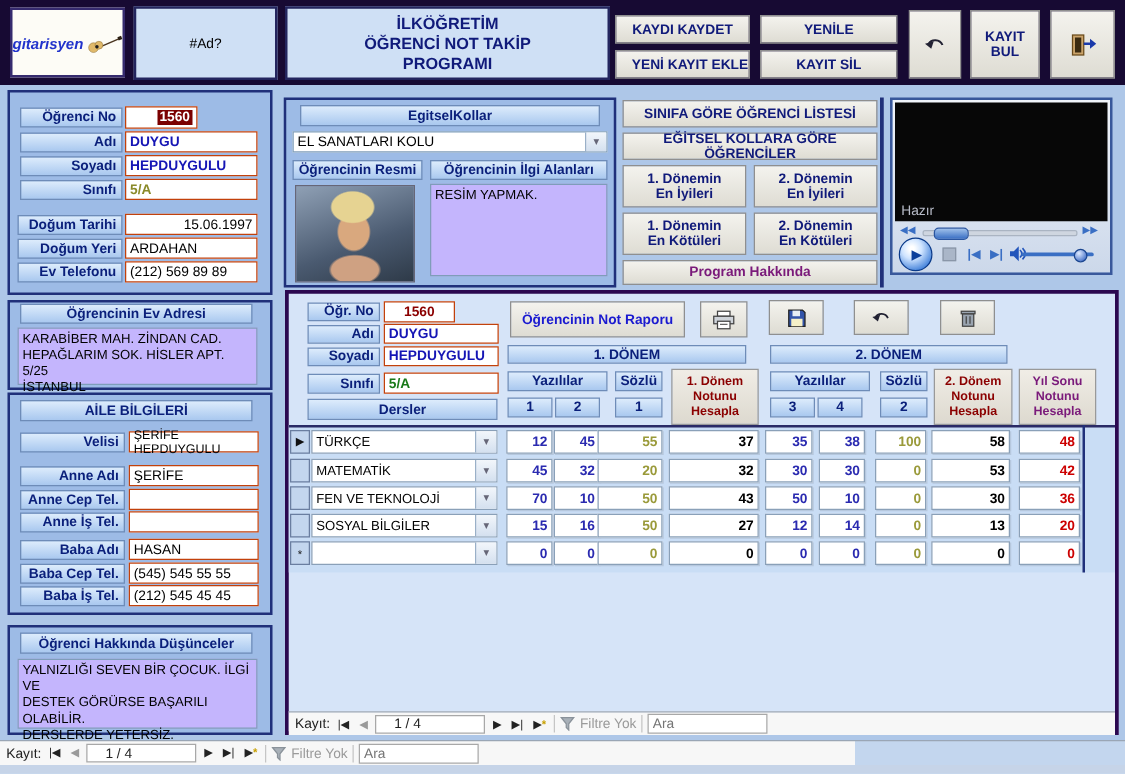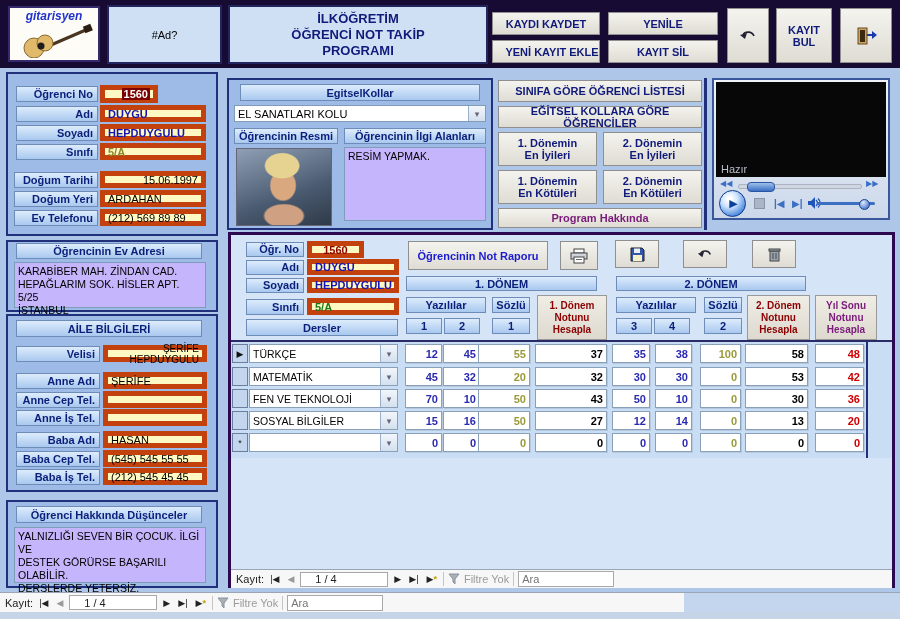--- a/index.html
+++ b/index.html
@@ -1,33 +1,33 @@
 <!DOCTYPE html>
 <html><head>
 <meta charset="utf-8">
 <style>
   html,body{margin:0;padding:0;}
   .app{position:relative;width:900px;height:619px;background:#aec7e8;overflow:hidden;
        font-family:"Liberation Sans","DejaVu Sans",sans-serif;font-size:11px;color:#000;}
   .a{position:absolute;box-sizing:border-box;}
   .topbar{position:absolute;left:0;top:0;width:900px;height:68px;background:#170a33;}
   .boxblue{background:#cfe0f5;border:2px solid #23255e;box-shadow:0 0 0 1px #cfe0f5 inset;}
-  .logobox{background:#fdfcf6;border:2px solid #352a6e;display:flex;flex-direction:column;align-items:center;justify-content:flex-start;padding-top:2px;}
+  .logobox{background:#fdfcf6;border:2px solid #352a6e;display:flex;flex-direction:row;align-items:center;justify-content:flex-start;padding-top:2px;}
   .logotext{color:#2233cc;font-weight:bold;font-style:italic;font-size:12px;line-height:12px;}
   .titlebox{display:flex;flex-direction:column;align-items:center;justify-content:center;
             color:#101a7a;font-weight:bold;font-size:13px;line-height:16px;}
   .btn{background:linear-gradient(#f4f3ee,#dedcd3);border:1px solid #8f8f8f;color:#101a7a;
        font-weight:bold;font-size:11px;display:flex;align-items:center;justify-content:center;
        text-align:center;white-space:pre-line;line-height:12px;cursor:default;}
   .panel{background:#9dbbe6;border:2px solid #20307a;}
   .lbl{background:linear-gradient(#ddecfc,#a9c8ef);border:1px solid #6e8cb8;color:#0a1f7a;font-weight:bold;
        font-size:11px;display:flex;align-items:center;justify-content:flex-end;padding:0 4px;line-height:11px;}
   .hdr{background:linear-gradient(#ddecfc,#a9c8ef);border:1px solid #6e8cb8;color:#0a1f7a;font-weight:bold;
        font-size:11px;display:flex;align-items:center;justify-content:center;}
-  .fld{background:#fef9c3;border:5px solid #c2410c;font-size:11px;display:flex;align-items:center;padding:0 3px;text-align:right;}
+  .fld{background:#ffffff;border:1px solid #c2410c;font-size:11px;display:flex;align-items:center;padding:0 3px;}
   .txtarea{background:#c4b5fd;border:1px solid #7f9db9;font-size:10.5px;line-height:13px;padding:2px 3px;white-space:pre-line;}
   .vblue{color:#1515b5;font-weight:bold;}
   .volive{color:#8a8a2a;font-weight:bold;}
   .vgreen{color:#1a7a1a;font-weight:bold;}
   .vred{color:#8b0000;font-weight:bold;}
   .right{justify-content:flex-end;}
   .hilite{background:#7b0000;color:#fff;font-weight:bold;padding:0 2px;}
   .combo{background:#fff;border:1px solid #7f9db9;display:flex;align-items:center;}
   .combo .ctext{flex:1;padding:0 3px;overflow:hidden;white-space:nowrap;}
   .carrow{width:16px;align-self:stretch;background:linear-gradient(#f2f6fb,#d4e0ef);border-left:1px solid #9ab0c8;

